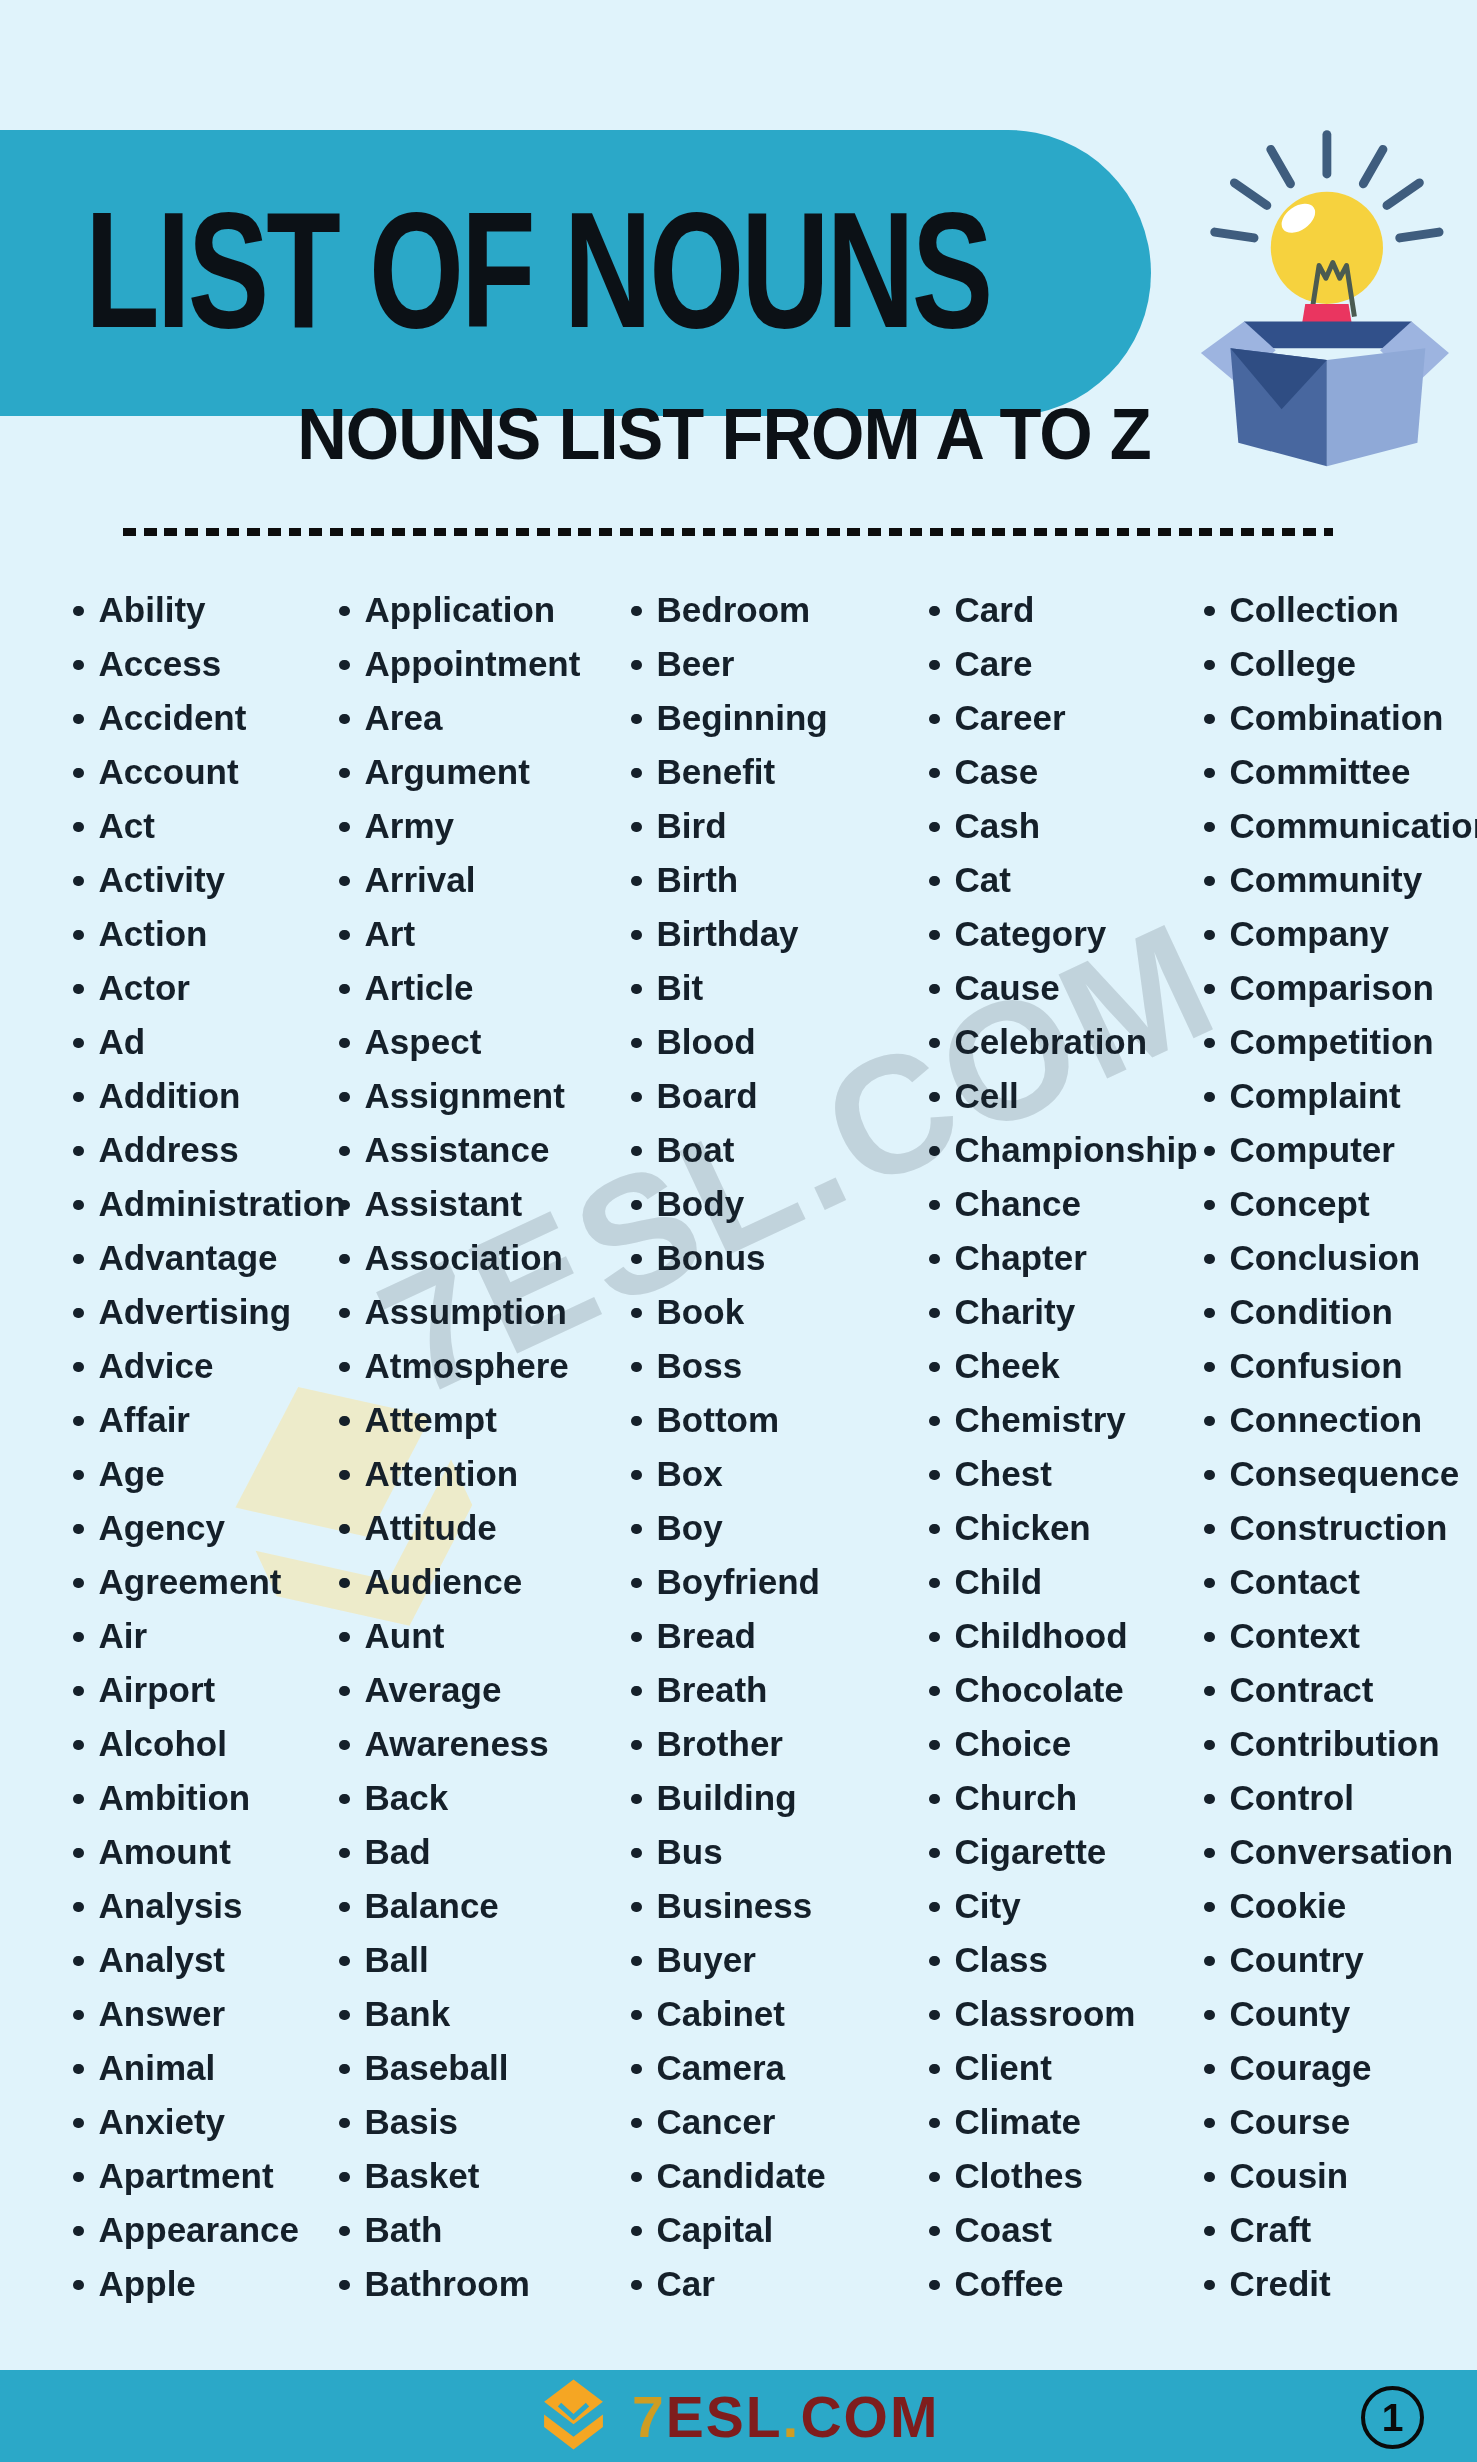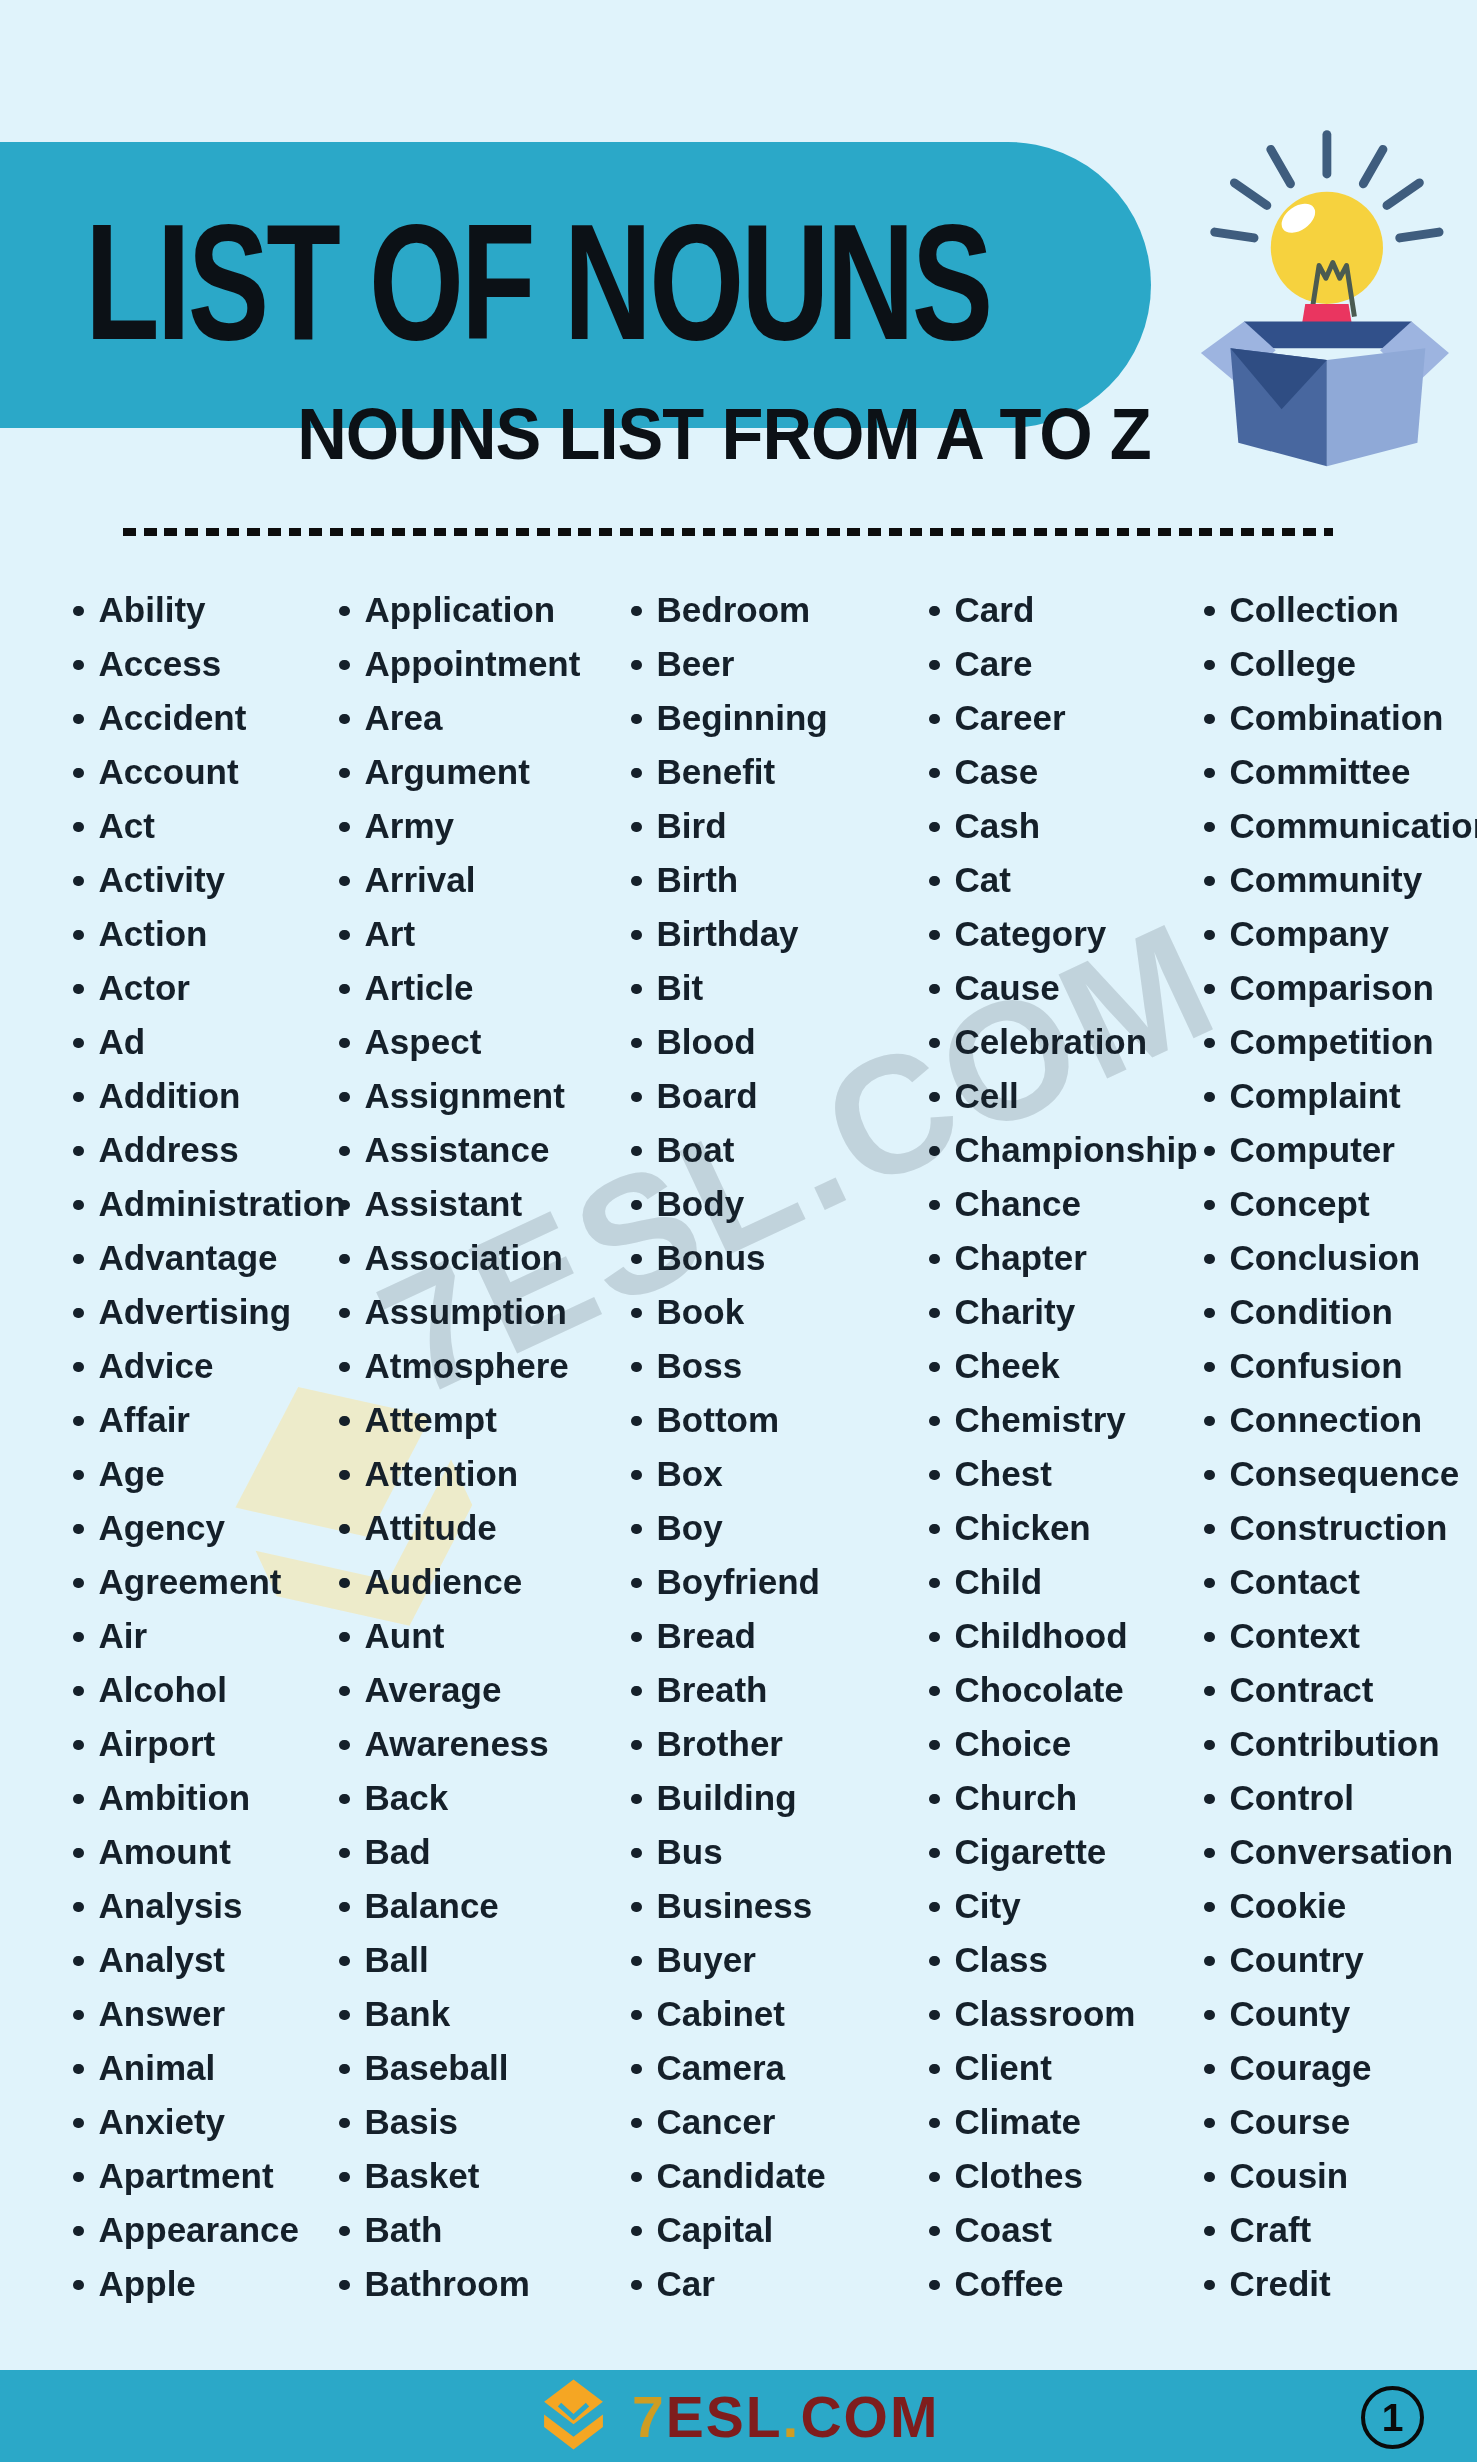--- a/index.html
+++ b/index.html
@@ -5,21 +5,21 @@
   html,body{margin:0;padding:0;}
   body{
     width:1478px;height:2463px;position:relative;
     background:#e0f3fb;overflow:hidden;
     font-family:"Liberation Sans",sans-serif;
   }
   .page{position:absolute;inset:0;}
 
   
   .header-band{
-    position:absolute;left:0;top:142px;width:1151px;height:286px;
+    position:absolute;left:0;top:130px;width:1151px;height:286px;
     background:#2ba8c8;border-radius:0 148px 148px 0;z-index:1;
   }
   .title{
     position:absolute;left:85px;top:0;height:286px;line-height:280px;
     font-size:165px;font-weight:700;letter-spacing:-3.9px;color:#0c1116;
     transform:scaleX(0.74);transform-origin:left center;white-space:nowrap;
   }
   .subtitle{
     position:absolute;left:0;width:1448px;top:392px;height:83px;line-height:83px;
     text-align:center;font-size:73px;font-weight:700;letter-spacing:-1px;
@@ -197,25 +197,25 @@
       <li class="noun-item">
         <span class="dot"></span>
         <span>Agreement</span>
       </li>
       <li class="noun-item">
         <span class="dot"></span>
         <span>Air</span>
       </li>
       <li class="noun-item">
         <span class="dot"></span>
+        <span>Airport</span>
+      </li>
+      <li class="noun-item">
+        <span class="dot"></span>
         <span>Alcohol</span>
-      </li>
-      <li class="noun-item">
-        <span class="dot"></span>
-        <span>Airport</span>
       </li>
       <li class="noun-item">
         <span class="dot"></span>
         <span>Ambition</span>
       </li>
       <li class="noun-item">
         <span class="dot"></span>
         <span>Amount</span>
       </li>
       <li class="noun-item">

